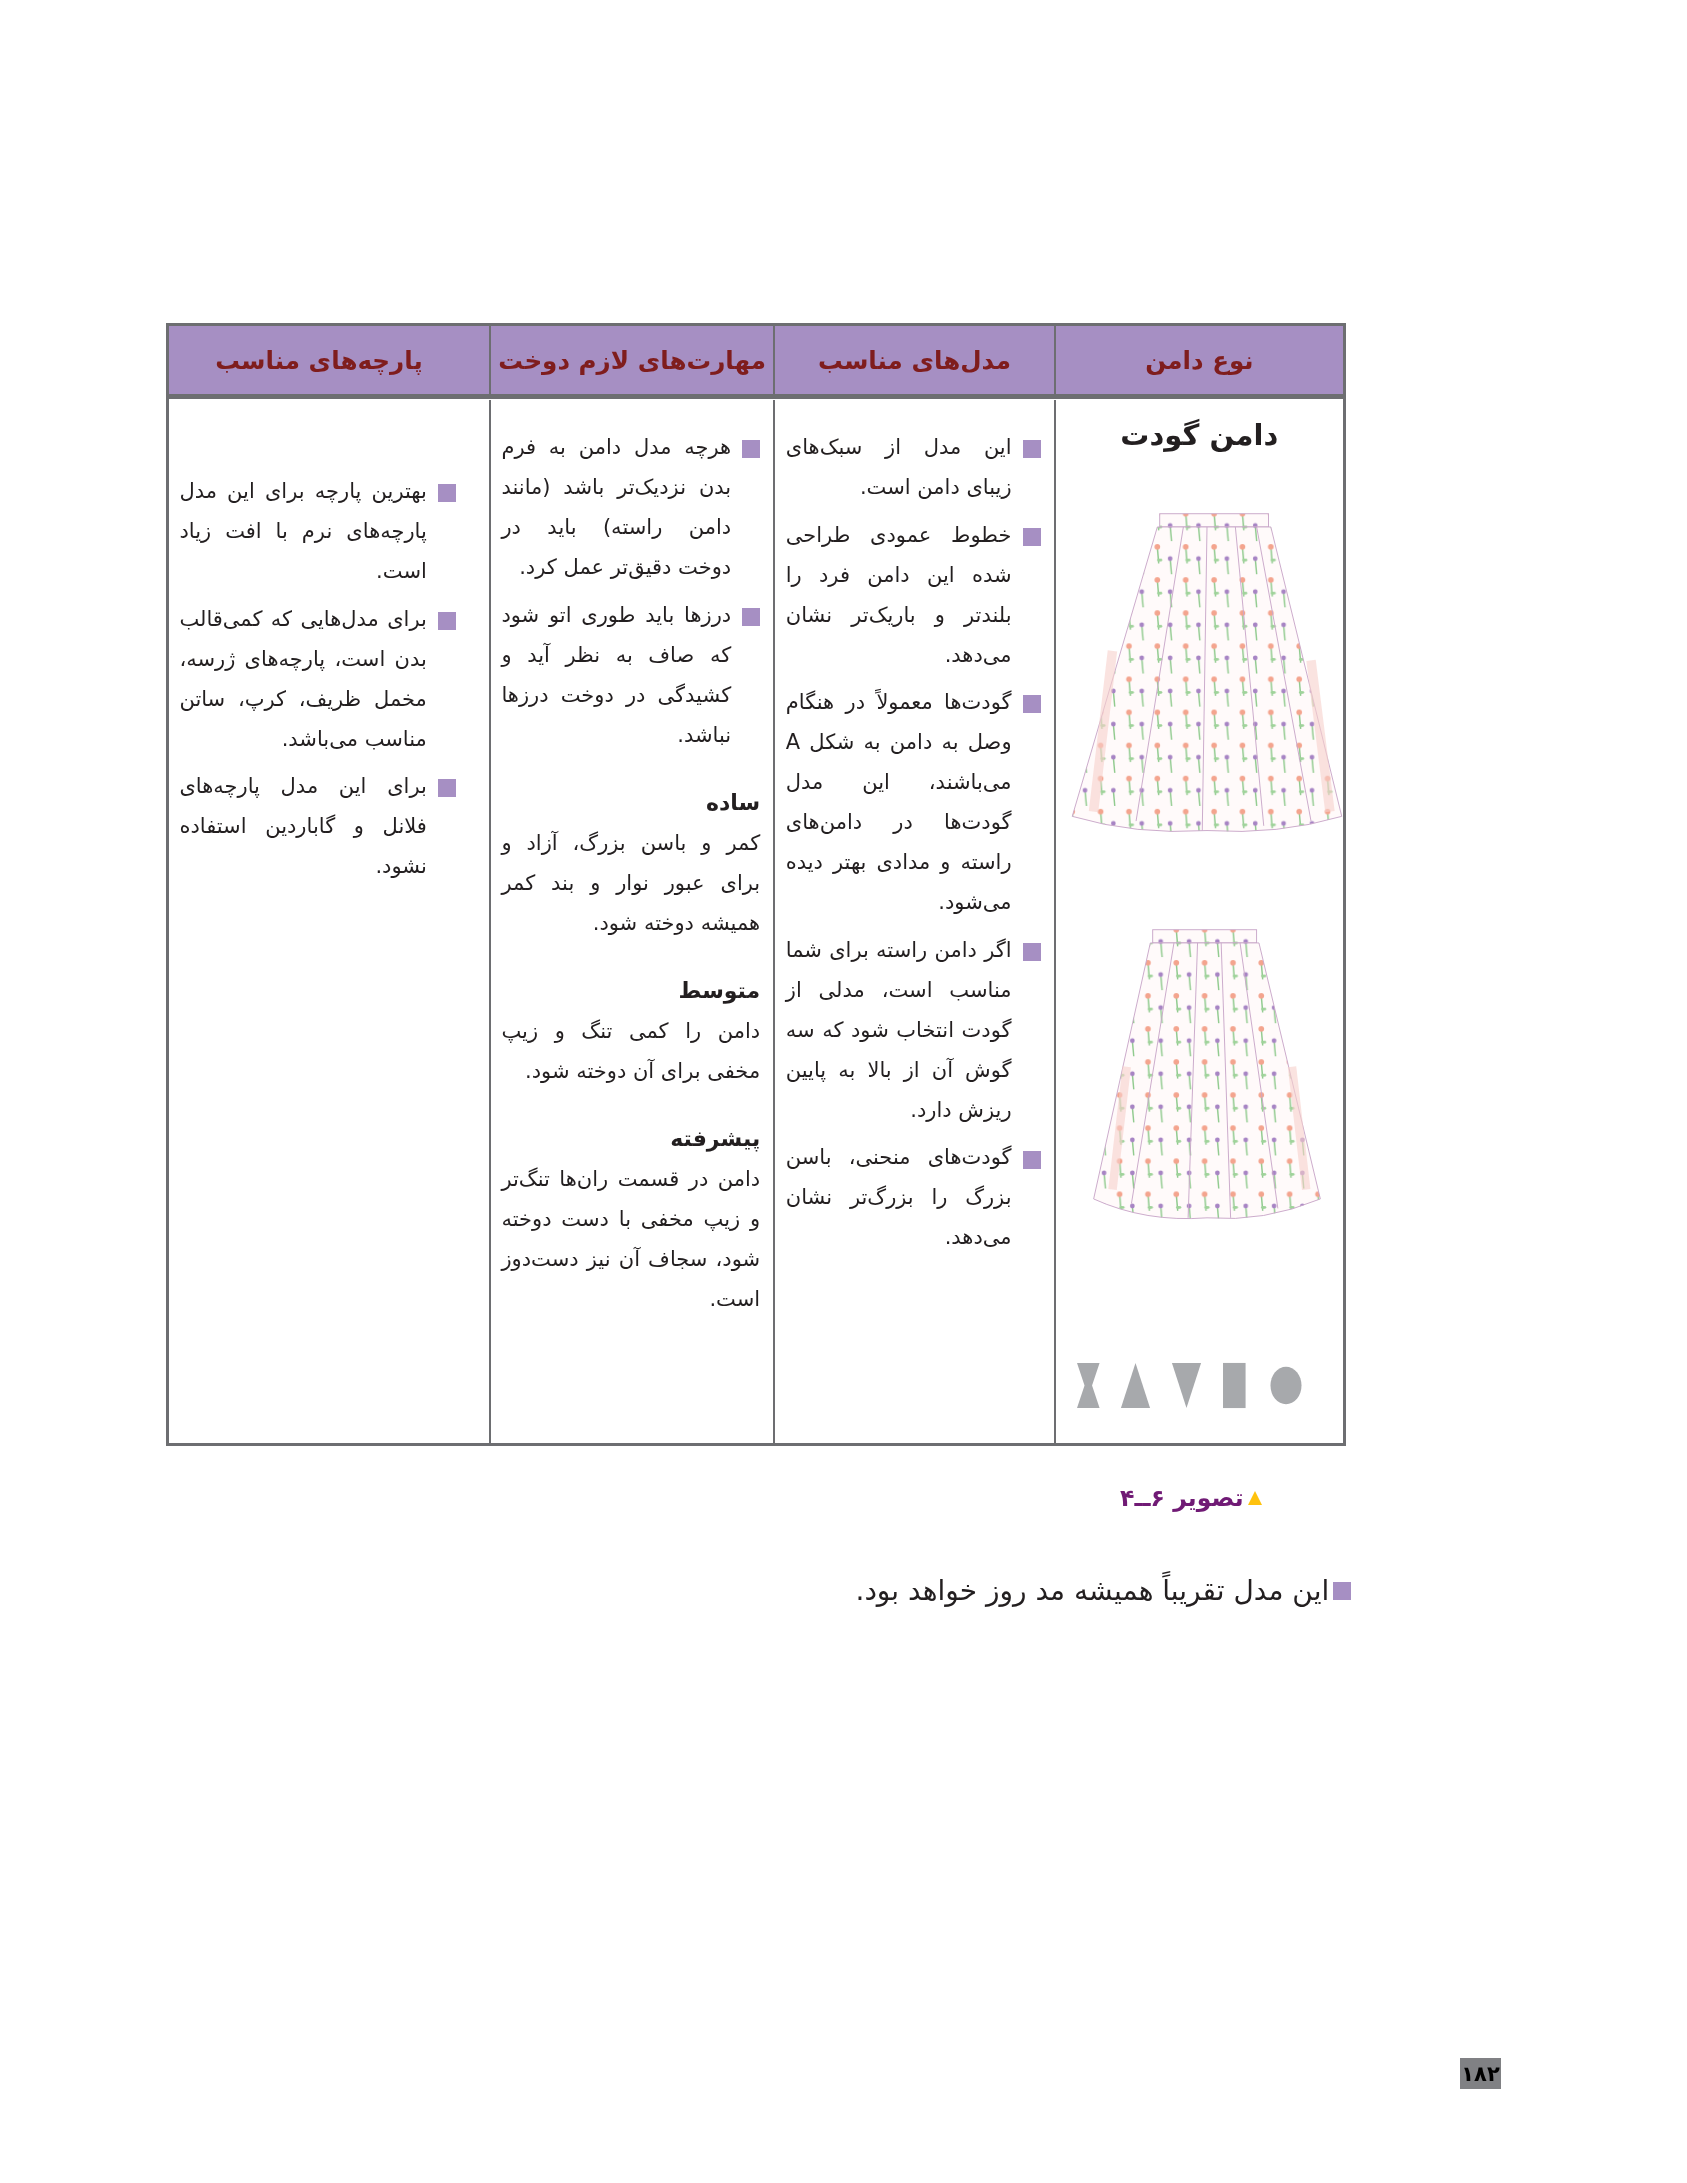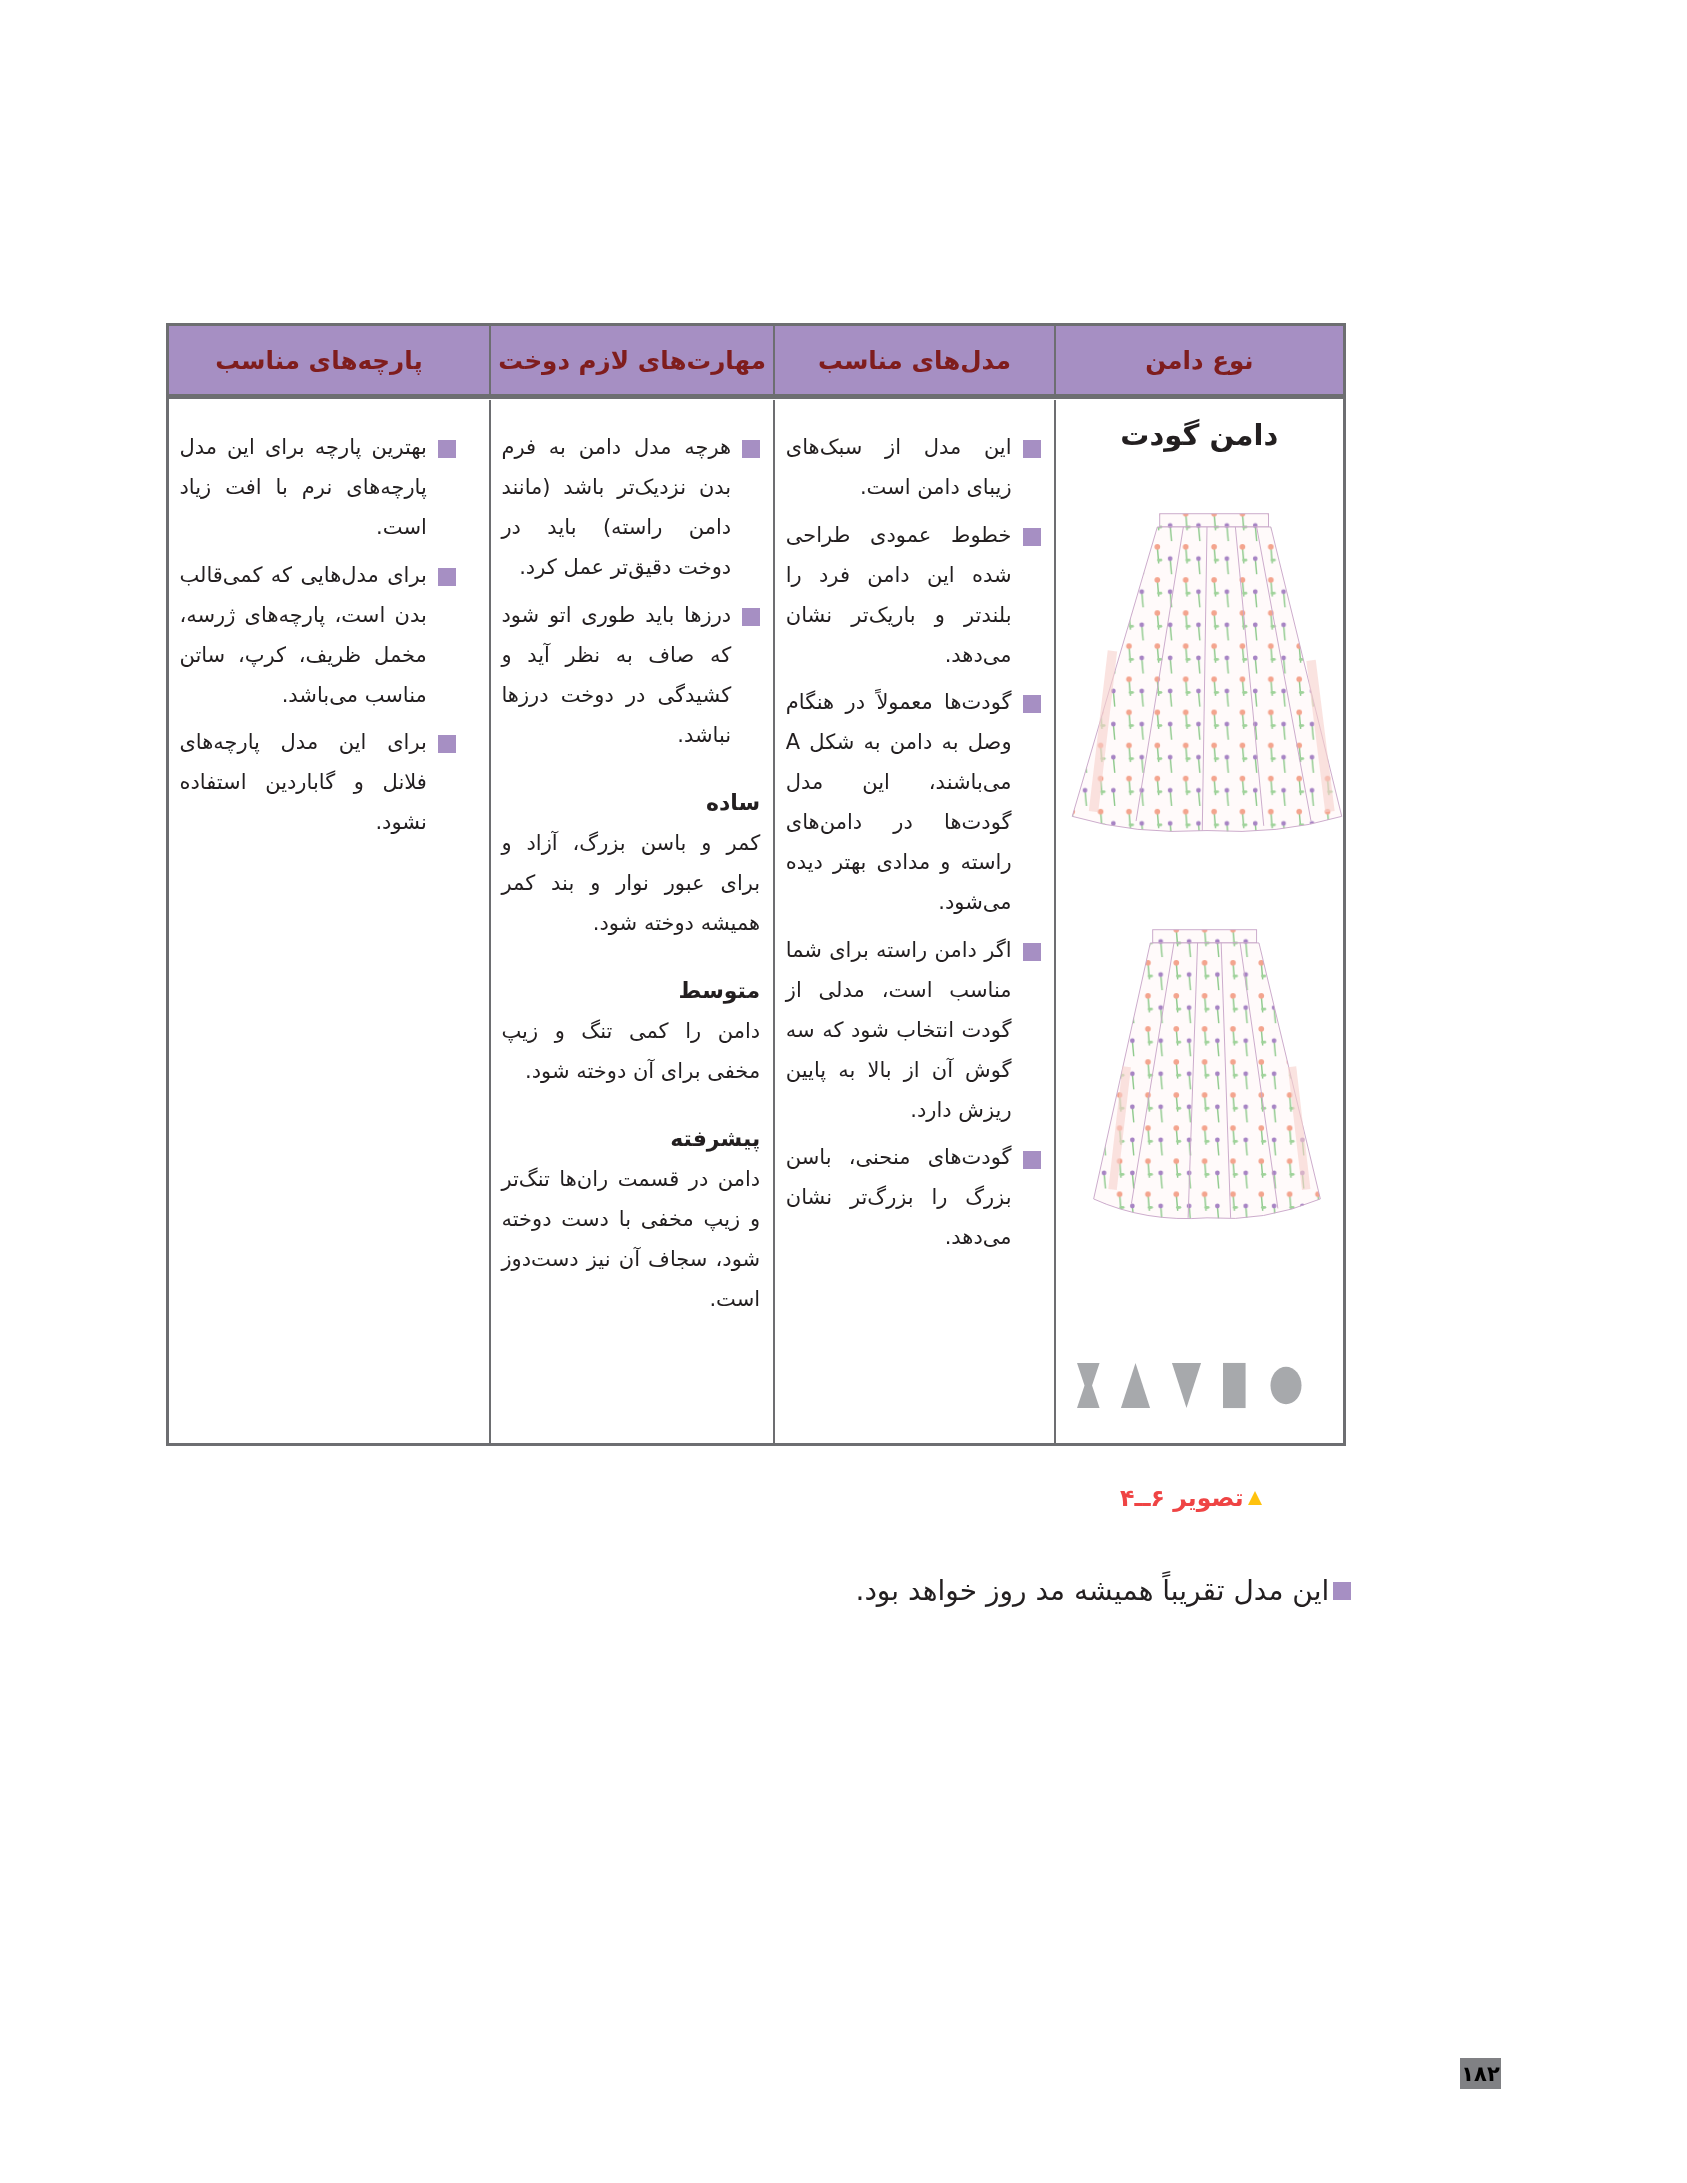--- a/index.html
+++ b/index.html
@@ -8,33 +8,33 @@
   .table { position:absolute; left:166px; top:323px; width:1180px; height:1123px;
            border:3.3px solid #6d6e71; box-sizing:border-box; direction:rtl; }
   .thead { position:absolute; left:0; right:0; top:0; height:68px; background:#a68fc3;
            border-bottom:5.7px solid #6d6e71; display:flex; flex-direction:row; }
   .th { height:68px; display:flex; align-items:center; justify-content:center;
         font-weight:bold; font-size:24.6px; color:#7f1d1d; box-sizing:border-box;
         border-left:2.4px solid #6d6e71; }
   .th:last-child { border-left:none; }
   .tbody { position:absolute; left:0; right:0; top:74px; bottom:0; display:flex; flex-direction:row; }
   .td { height:100%; box-sizing:border-box; border-left:2.8px solid #6d6e71; position:relative; }
-  .td:last-child { border-left:none; }
+  .td:last-child { border-left:none;margin-top:44px; }
   .c1 { width:305px; } .c2 { width:289px;margin-left:20px; } .c3 { width:285px; } .c4 { width:294px; }
   .cell-inner { padding:27px 13.2px 0 10.4px; direction:rtl; text-align:justify; }
   .bullet { position:relative; padding-right:29px; font-size:21px; line-height:40px; margin-bottom:7.6px; }
   .bullet .sq { position:absolute; right:0; top:13.2px; width:18px; height:18px; background:#a68fc3; }
   .sub-h { font-weight:bold; font-size:22px; line-height:40px; margin-top:28px; }
   .sub-p { font-size:21px; line-height:40px; }
   .type-title { text-align:center; font-weight:bold; font-size:29px; padding-top:18px; }
   .skirt { position:absolute; }
   .shapes { position:absolute; left:20px; top:962px; display:flex; flex-direction:row-reverse;
             gap:20px; align-items:center; direction:ltr; }
   .caption { position:absolute; left:1120px; top:1484px; direction:rtl; font-weight:bold;
-             font-size:23.6px; color:#ef4444; display:flex; align-items:center; }
+             font-size:23.6px; color:#701a75; display:flex; align-items:center; }
   .caption .tri { width:0; height:0; border-left:7.6px solid transparent; border-right:7.6px solid transparent;
                   border-bottom:14px solid #ffc20e; margin-left:4.7px; }
   .note { position:absolute; right:336px; top:1574px; direction:rtl; font-size:28px; display:flex; align-items:center;text-align:center; }
   .note .sq { width:18px; height:18px; background:#a68fc3; margin-left:3.8px; }
   .pagenum { position:absolute; left:1460px; top:2058px; width:41px; height:31px; background:#808184;
              color:#000000; font-weight:bold; font-size:21px; display:flex; align-items:center; justify-content:center; }
 </style>
 </head>
 <body>
 

